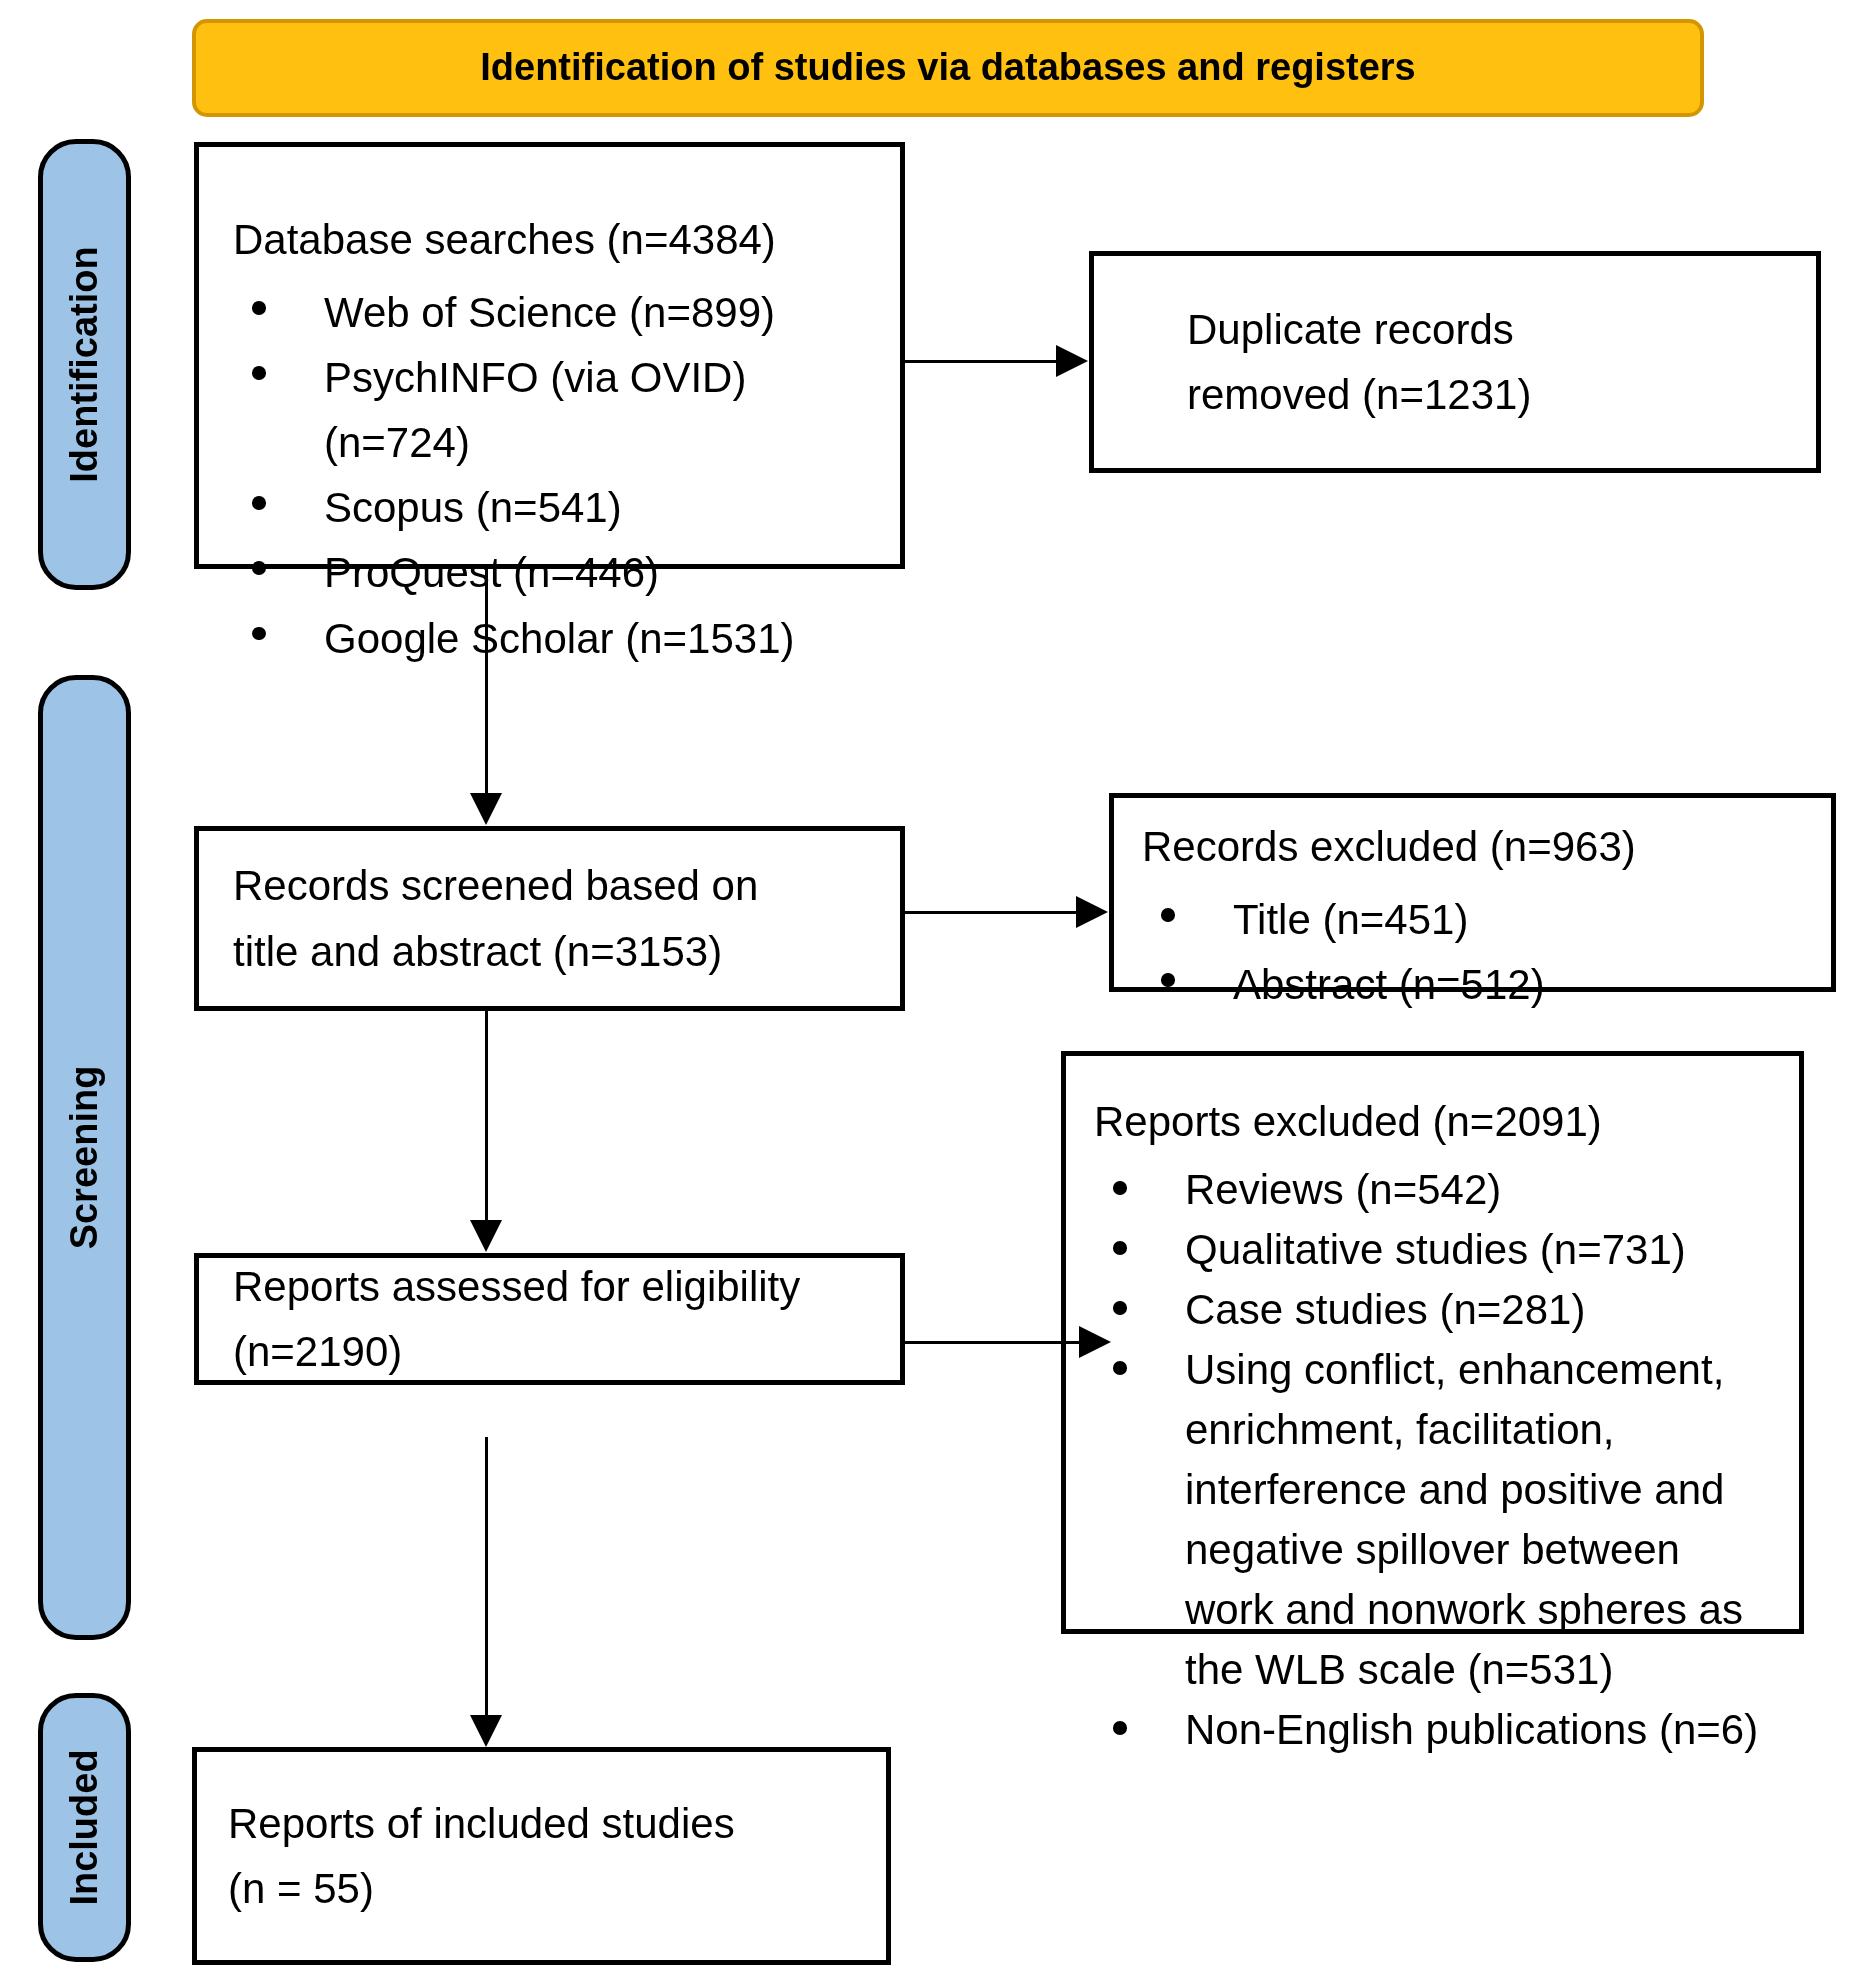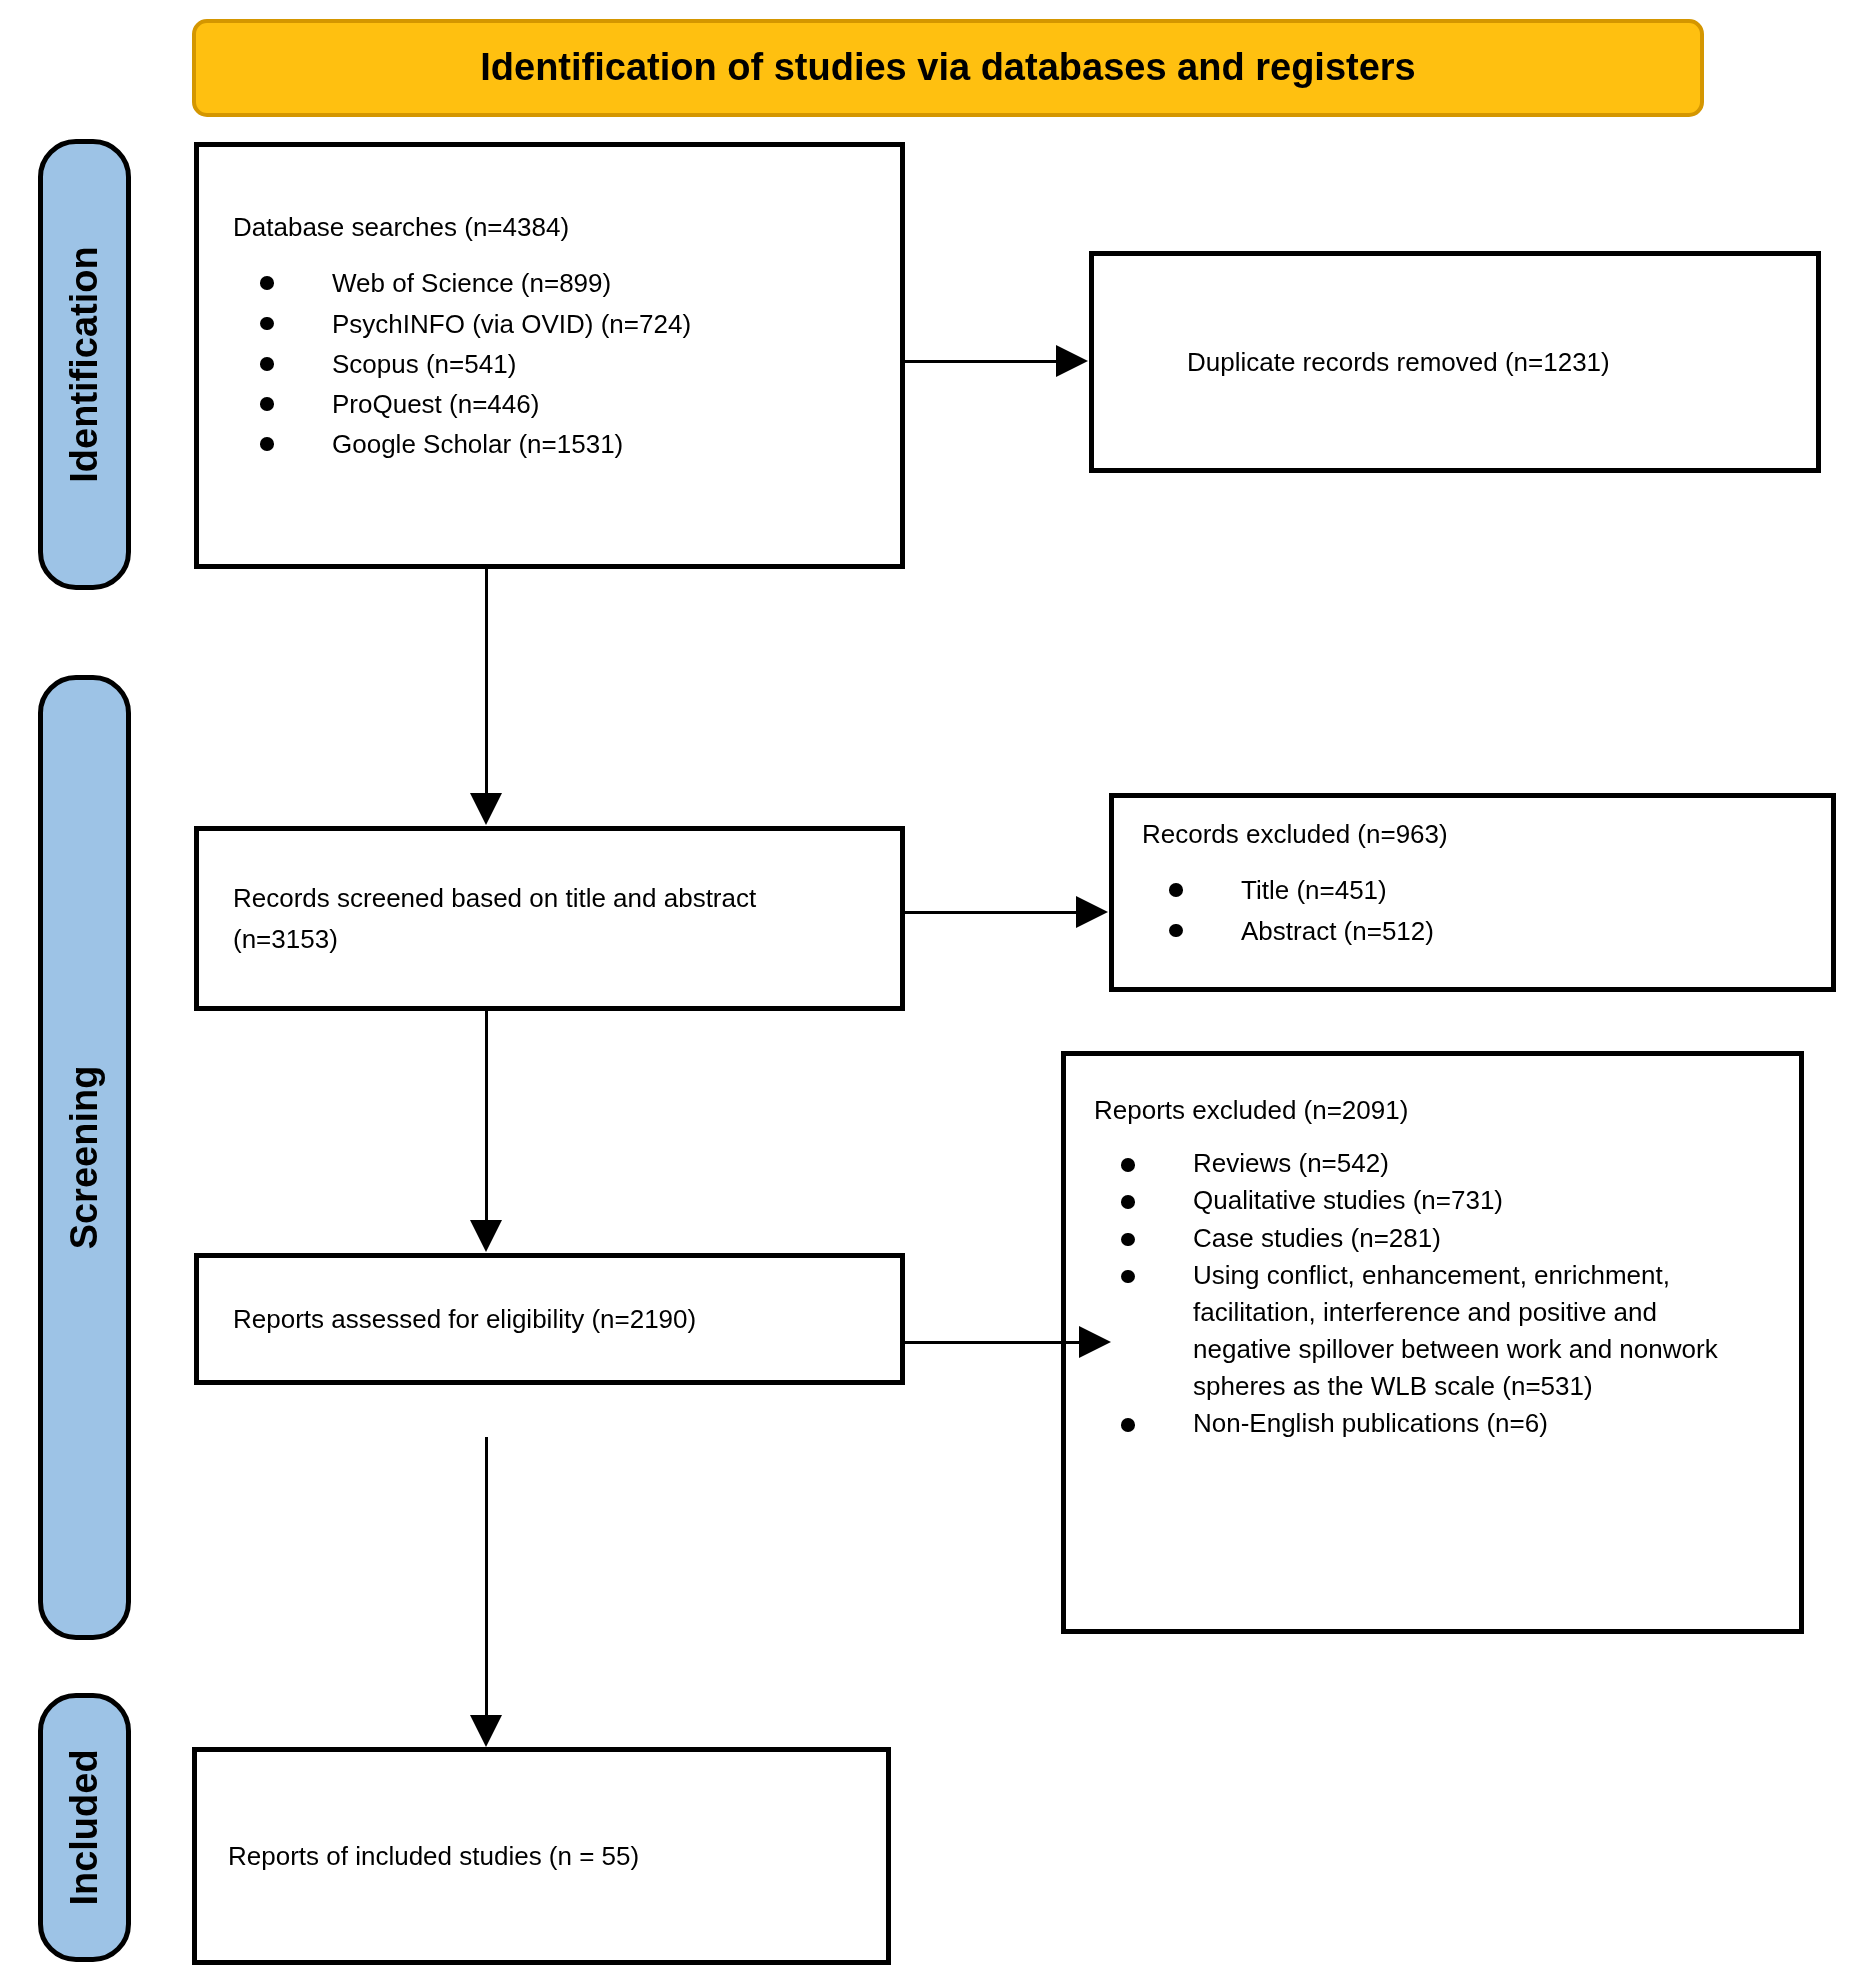--- a/index.html
+++ b/index.html
@@ -45,36 +45,36 @@
     font-weight:bold; font-size:38px;
   }
   .stage-identification{ top:139px; height:451px; }
   .stage-screening{ top:675px; height:965px; }
   .stage-included{ top:1693px; height:269px; }
 
   
   .box{
     position:absolute; background:#fff;
     border:5px solid #000; box-sizing:border-box;
-    font-size:26px; line-height:1.55;
+    font-size:42px; line-height:1.55;
   }
   .box-database{ left:194px; top:142px; width:711px; height:427px; padding:60px 25px 0 34px; }
   .box-duplicates{ left:1089px; top:251px; width:732px; height:222px; display:flex; align-items:center; padding-left:93px; }
   .box-duplicates .box-text{ max-width:497px; }
   .box-screened{ left:194px; top:826px; width:711px; height:185px; display:flex; align-items:center; padding-left:34px; }
   .box-screened .box-text{ max-width:583px; }
   .box-records-excluded{ left:1109px; top:793px; width:727px; height:199px; padding:16px 25px 0 28px; }
   .box-assessed{ left:194px; top:1253px; width:711px; height:132px; display:flex; align-items:center; padding-left:34px; }
   .box-assessed .box-text{ max-width:583px; }
   .box-reports-excluded{ left:1061px; top:1051px; width:743px; height:583px; padding:36px 22px 0 28px; line-height:1.43; }
   .box-included{ left:192px; top:1747px; width:699px; height:218px; display:flex; align-items:center; padding-left:31px; }
   .box-included .box-text{ max-width:521px; }
 
   
-  .bullets{ list-style:none; margin:16px; padding:0; }
+  .bullets{ list-style:none; margin:8px; padding:0; }
   .bullets li{ position:relative; padding-left:83px; }
   .bullets li::before{
     content:""; position:absolute; left:11.2px; top:0.50em;
     width:13.7px; height:13.7px; border-radius:50%; background:#000;
   }
 
   
   .line{ position:absolute; background:var(--line-color); }
   .ah{ position:absolute; width:0; height:0; }
   .ah-right{ border-left:32px solid var(--line-color); border-top:16px solid transparent; border-bottom:16px solid transparent; }

